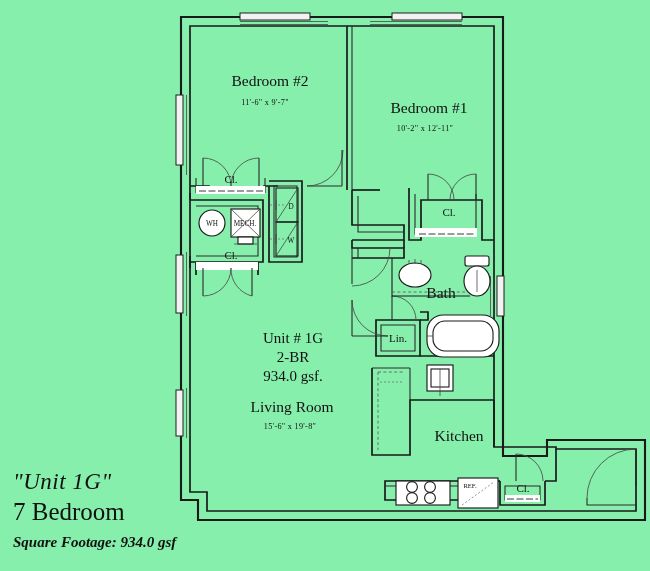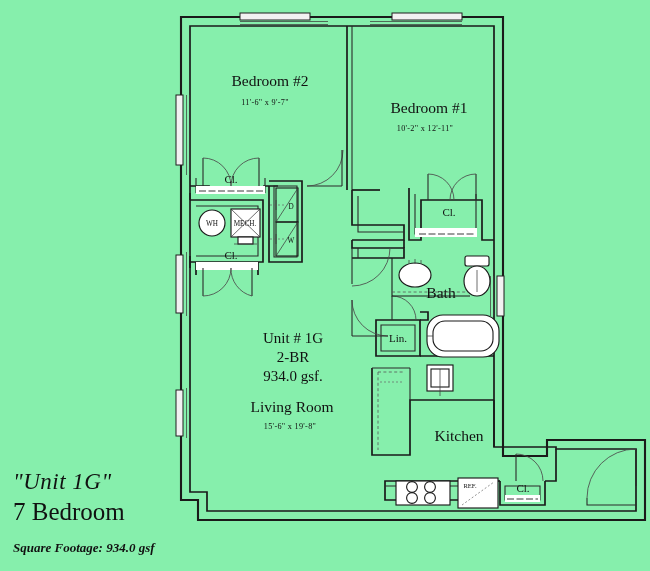--- a/index.html
+++ b/index.html
@@ -66,23 +66,23 @@
     font-size: 25px;
     color: #111;
     margin-top: 5px;
     line-height: 1.05;
     white-space: nowrap;
   }
   #caption .cap-sqft {
     font-family: "Liberation Serif", serif;
     font-style: italic;
     font-weight: bold;
-    font-size: 13px;
+    font-size: 15px;
     color: #111;
-    margin-top: 15px;
+    margin-top: 9px;
     white-space: nowrap;
   }
 </style>
 </head>
 <body>
 
 <div id="page">
 
   <svg class="plan" viewBox="0 0 650 571">
 

